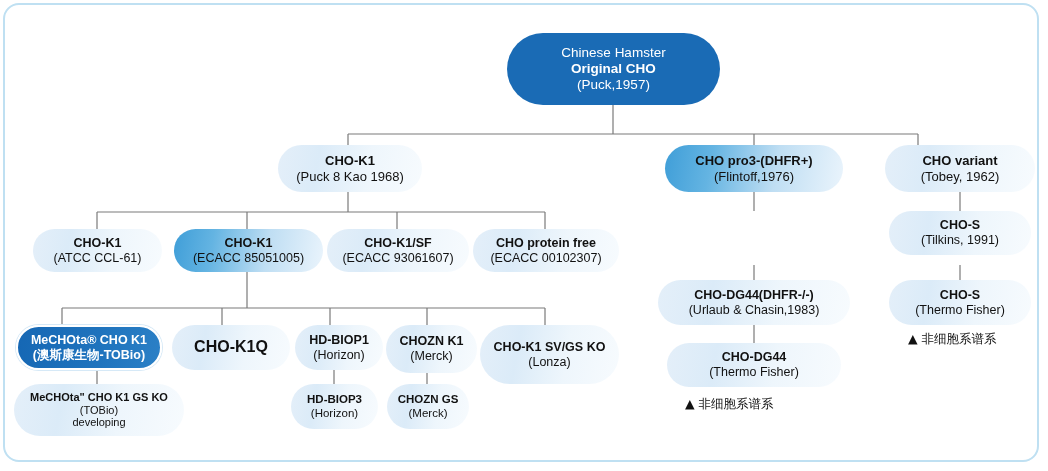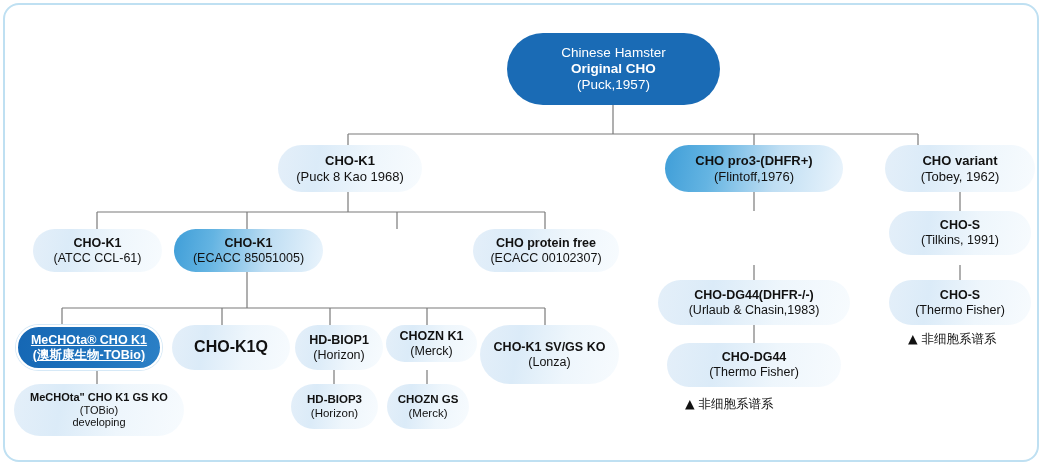--- a/index.html
+++ b/index.html
@@ -55,21 +55,21 @@
   .mid{
     background:linear-gradient(100deg,#3f9ed8 0%,#64b4e2 26%,#bfdef3 62%,#eaf4fc 100%);
   }
   
   .accent{
     background:linear-gradient(100deg,#1567b4 0%,#1f73bd 55%,#2b80c6 100%);
     color:#ffffff;
     border:2px solid #ffffff;
     box-shadow:0 0 0 1px #d6e9f7;
   }
-  .accent .l1,.accent .l2{font-weight:bold;text-decoration:underline;}
+  .accent .l1,.accent .l2{font-weight:bold;}
 
   .note{
     position:absolute;
     font-size:12.5px;
     color:#111111;
     white-space:nowrap;
     font-family:"DejaVu Sans","Liberation Sans",sans-serif;
   }
 </style>
 </head>
@@ -139,41 +139,45 @@
   <div class="node pale" style="left:33px;top:229px;width:129px;height:43px;font-size:12.5px;">
     <span class="l1">CHO-K1</span>
     <span class="l2">(ATCC CCL-61)</span>
   </div>
 
   <div class="node mid" style="left:174px;top:229px;width:149px;height:43px;font-size:12.5px;">
     <span class="l1">CHO-K1</span>
     <span class="l2">(ECACC 85051005)</span>
   </div>
 
+  <div class="node pale" style="left:327px;top:229px;width:142px;height:43px;font-size:12.5px;">
+    <span class="l1">CHO-K1/SF</span>
+    <span class="l2">(ECACC 93061607)</span>
+  </div>
 
   <div class="node pale" style="left:473px;top:229px;width:146px;height:43px;font-size:12.5px;">
     <span class="l1">CHO protein free</span>
     <span class="l2">(ECACC 00102307)</span>
   </div>
 
   <div class="node accent" style="left:16px;top:325px;width:146px;height:45px;font-size:12.5px;">
     <span class="l1">MeCHOta® CHO K1</span>
     <span class="l2">(澳斯康生物-TOBio)</span>
   </div>
 
   <div class="node pale" style="left:172px;top:325px;width:118px;height:45px;font-size:16px;">
     <span class="l1">CHO-K1Q</span>
   </div>
 
   <div class="node pale" style="left:295px;top:325px;width:88px;height:45px;font-size:12.5px;">
     <span class="l1">HD-BIOP1</span>
     <span class="l2">(Horizon)</span>
   </div>
 
-  <div class="node pale" style="left:386px;top:325px;width:91px;height:37px;font-size:12.5px;">
+  <div class="node pale" style="left:386px;top:325px;width:91px;height:48px;font-size:12.5px;">
     <span class="l1">CHOZN K1</span>
     <span class="l2">(Merck)</span>
   </div>
 
   <div class="node pale" style="left:480px;top:325px;width:139px;height:59px;font-size:12.5px;">
     <span class="l1">CHO-K1 SV/GS KO</span>
     <span class="l2">(Lonza)</span>
   </div>
 
   <div class="node pale" style="left:14px;top:384px;width:170px;height:52px;font-size:11px;">

